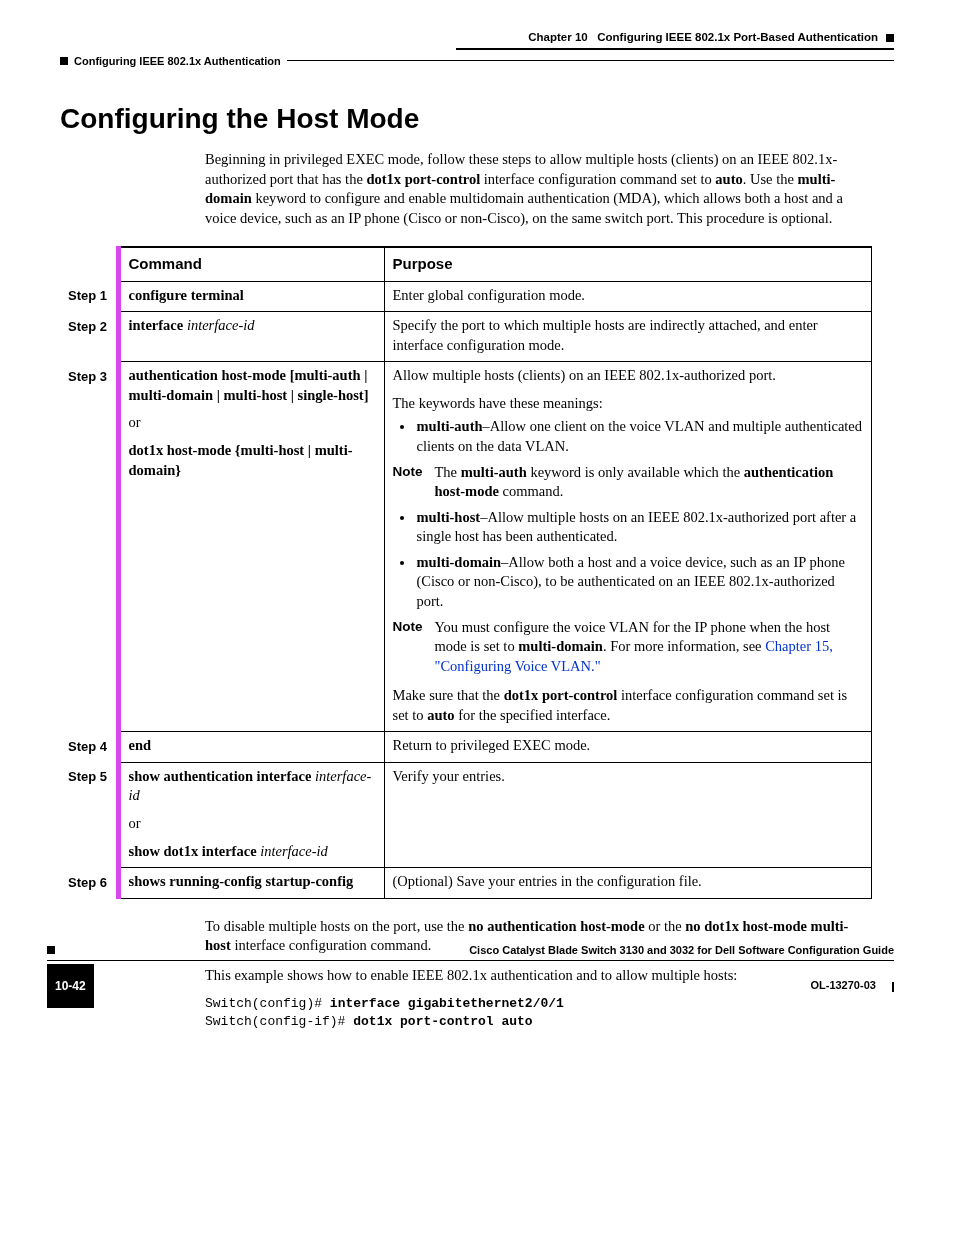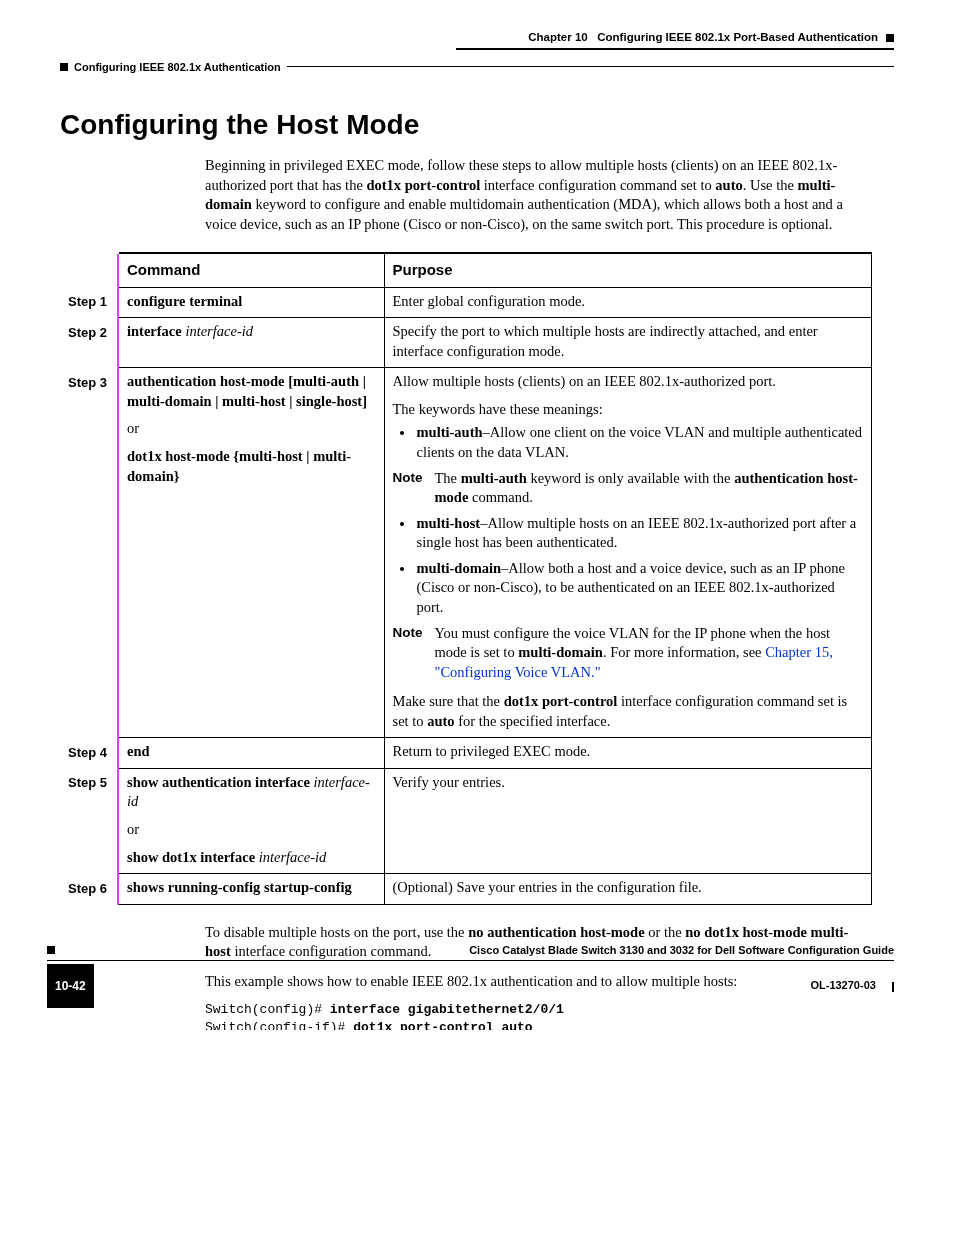--- a/index.html
+++ b/index.html
@@ -29,21 +29,21 @@
     display: flex;
     align-items: center;
   }
   .hr-sq {
     width: 8px; height: 8px; background: #000; display: inline-block;
   }
   .sub-header {
     display: flex;
     align-items: center;
     gap: 6px;
-    margin-top: 10px;
+    margin-top: 4px;
     font-family: Arial, Helvetica, sans-serif;
     font-size: 11px;
     font-weight: bold;
   }
   .sub-header .line {
     flex: 1;
     height: 1px;
     background: #000;
   }
   h1.section-title {
@@ -71,21 +71,21 @@
     border-bottom: 1px solid #000;
     padding: 6px 8px;
     font-weight: bold;
   }
   table.steps td {
     border-bottom: 1px solid #000;
     vertical-align: top;
     padding: 4px 8px 6px 8px;
     font-size: 14.5px;
   }
-  table.steps th.col-command, table.steps td.col-command { border-left: 2px solid #d946ef; }
+  table.steps th.col-command, table.steps td.col-command { border-left: 5px solid #d946ef; }
   table.steps th.col-purpose, table.steps td.col-purpose { border-left: 1px solid #000; border-right: 1px solid #000; }
   table.steps td.col-step {
     font-family: Arial, Helvetica, sans-serif;
     font-weight: bold;
     font-size: 13px;
     border-bottom: none;
     padding-top: 6px;
   }
   .b { font-weight: bold; }
   .i { font-style: italic; }
@@ -207,21 +207,21 @@
         <div class="b">dot1x host-mode {multi-host | multi-domain}</div>
       </td>
       <td class="col-purpose">
         <div>Allow multiple hosts (clients) on an IEEE 802.1x-authorized port.</div>
         <div style="margin-top:8px">The keywords have these meanings:</div>
         <ul class="bullets">
           <li><span class="b">multi-auth</span><span>–Allow one client on the voice VLAN and multiple authenticated clients on the data VLAN.</span></li>
         </ul>
         <div class="note-row">
           <span class="note-lbl">Note</span>
-          <span><span>The </span><span class="b">multi-auth</span><span> keyword is only available with the </span><span class="b">authentication host-mode</span><span> command.</span></span>
+          <span><span>The </span><span class="b">multi-auth</span><span> keyword is only available which the </span><span class="b">authentication host-mode</span><span> command.</span></span>
         </div>
         <ul class="bullets">
           <li><span class="b">multi-host</span><span>–Allow multiple hosts on an IEEE 802.1x-authorized port after a single host has been authenticated.</span></li>
           <li><span class="b">multi-domain</span><span>–Allow both a host and a voice device, such as an IP phone (Cisco or non-Cisco), to be authenticated on an IEEE 802.1x-authorized port.</span></li>
         </ul>
         <div class="note-row">
           <span class="note-lbl">Note</span>
           <span><span>You must configure the voice VLAN for the IP phone when the host mode is set to </span><span class="b">multi-domain</span><span>. For more information, see </span><span class="link">Chapter 15, "Configuring Voice VLAN."</span></span>
         </div>
         <div style="margin-top:10px">

